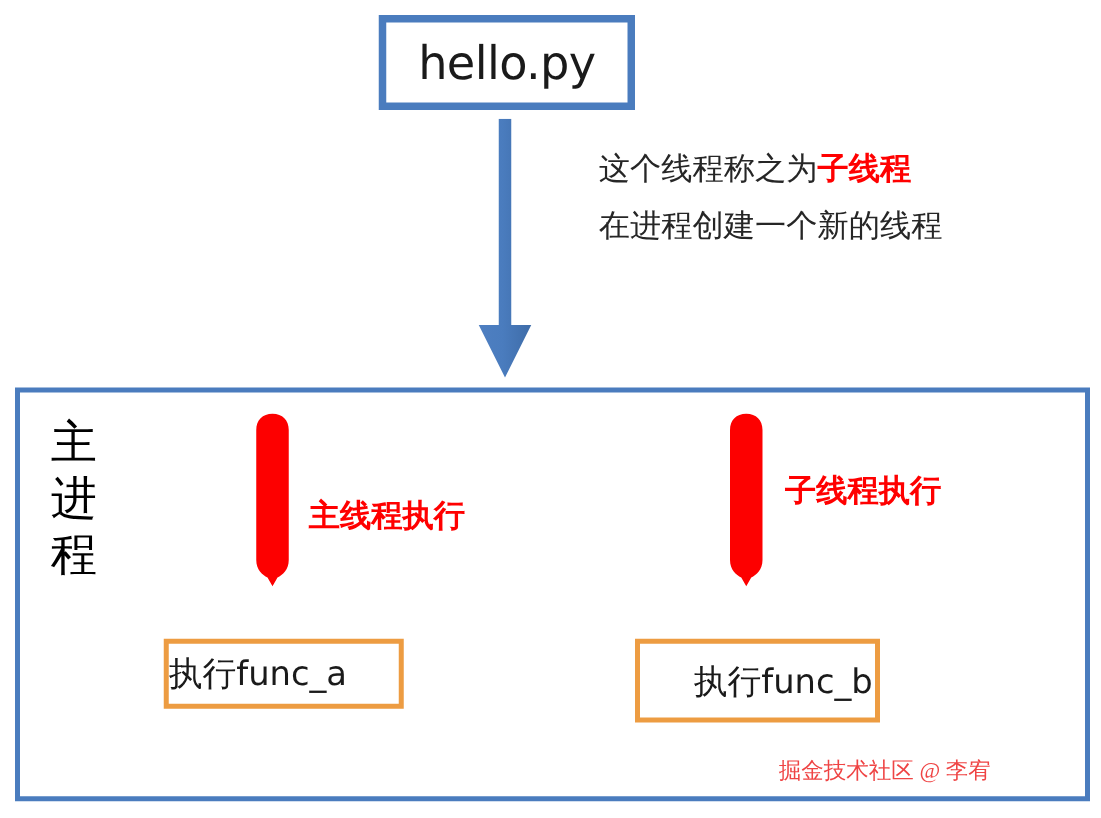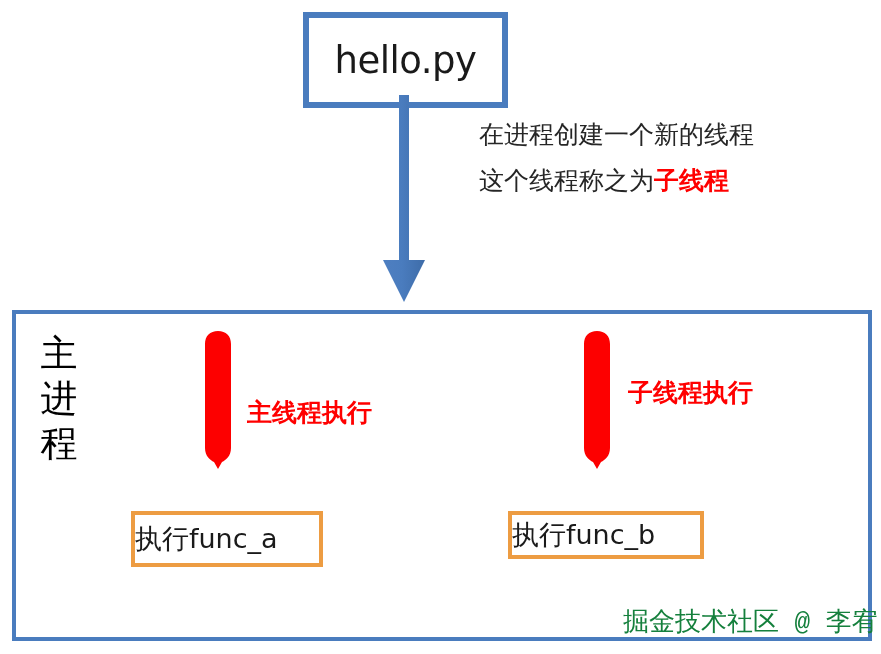--- a/index.html
+++ b/index.html
@@ -17,21 +17,21 @@
     background: #ffffff;
     overflow: hidden;
   }
 
   
   #file-box {
     position: absolute;
     left: 303px;
     top: 12px;
     width: 205px;
-    height: 96px;
+    height: 76px;
     box-sizing: border-box;
     border: 6px solid #4A7CBE;
     background: #ffffff;
     display: flex;
     align-items: center;
     justify-content: center;
   }
   #file-box .label {
     font-size: 37px;
     color: #1a1a1a;
@@ -125,31 +125,31 @@
     align-items: center;
     justify-content: flex-start;
   }
   .func-box .label {
     font-size: 27px;
     color: #1a1a1a;
     white-space: nowrap;
     font-family: "DejaVu Sans", "Liberation Sans", sans-serif;
   }
   #func-box-a { left: 131px; top: 511px; width: 192px; height: 56px; }
-  #func-box-b { left: 508px; top: 511px; width: 196px; height: 48px; }
+  #func-box-b { left: 508px; top: 511px; width: 196px; height: 67px; padding-left: 43px; }
 
   
   #watermark {
     position: absolute;
     left: 623px;
     top: 604px;
-    font-size: 26px;
-    color: #15803d;
-    white-space: nowrap;
-    font-family: Liberation Mono, monospace;
+    font-size: 18px;
+    color: #ef4444;
+    white-space: nowrap;
+    font-family: Liberation Serif, serif;
   }
 </style>
 </head>
 <body>
 
 <div id="canvas">
 
   <div id="file-box">
     <span class="label">hello.py</span>
   </div>
@@ -161,22 +161,22 @@
           <stop offset="0%" stop-color="#4E7FC1"></stop>
           <stop offset="45%" stop-color="#4A7CBE"></stop>
           <stop offset="100%" stop-color="#3E6CA8"></stop>
         </linearGradient>
       </defs>
       <polygon fill="url(#bluegrad)" points="21,0 31,0 31,165 47,165 26,207 5,165 21,165"></polygon>
     </svg>
   </div>
 
   <div id="annotation">
+    <div class="line"><span>这个线程称之为</span><span class="hl">子线程</span></div>
     <div class="line">在进程创建一个新的线程</div>
-    <div class="line"><span>这个线程称之为</span><span class="hl">子线程</span></div>
   </div>
 
   <div id="process-box"></div>
 
   <div id="process-label">
     <span class="ch">主</span>
     <span class="ch">进</span>
     <span class="ch">程</span>
   </div>
 

